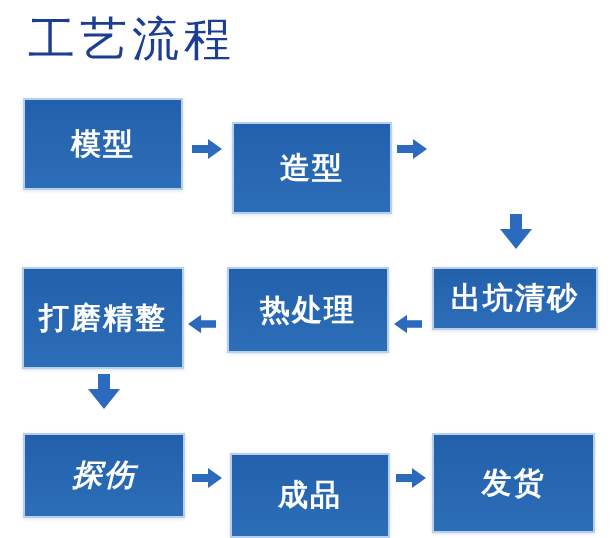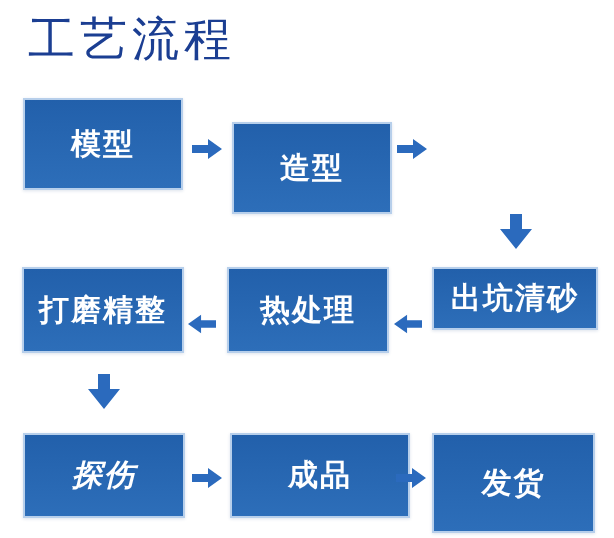--- a/index.html
+++ b/index.html
@@ -41,26 +41,26 @@
     font-weight: 700;
     font-size: 30px;
     letter-spacing: 2px;
     white-space: nowrap;
   }
   
   .b1 { left: 23px;  top: 98px;  width: 160px; height: 92px; }
   .b2 { left: 232px; top: 98px;  width: 160px; height: 92px; margin-top: 24px; }
   .b3 { left: 432px; top: 98px;  width: 166px; height: 92px; }
   
-  .b4 { left: 22px;  top: 267px; width: 162px; height: 86px; }
+  .b4 { left: 22px;  top: 267px; width: 162px; height: 102px; }
   .b5 { left: 227px; top: 267px; width: 162px; height: 86px; font-family: Liberation Mono, monospace; }
   .b6 { left: 432px; top: 267px; width: 166px; height: 63px; }
   
   .b7 { left: 23px;  top: 433px; width: 162px; height: 85px; font-style: italic; }
-  .b8 { left: 230px; top: 433px; width: 180px; height: 85px; }
+  .b8 { left: 230px; top: 453px; width: 160px; height: 85px; }
   .b9 { left: 432px; top: 433px; width: 163px; height: 100px; }
 
   .arrow {
     position: absolute;
     line-height: 0;
     color: var(--arrow, #2b6abd);
   }
   .arrow svg { display: block; fill: currentColor; }
   .a1 { left: 192px; top: 139px; }
   .a2 { left: 397px; top: 139px; }

